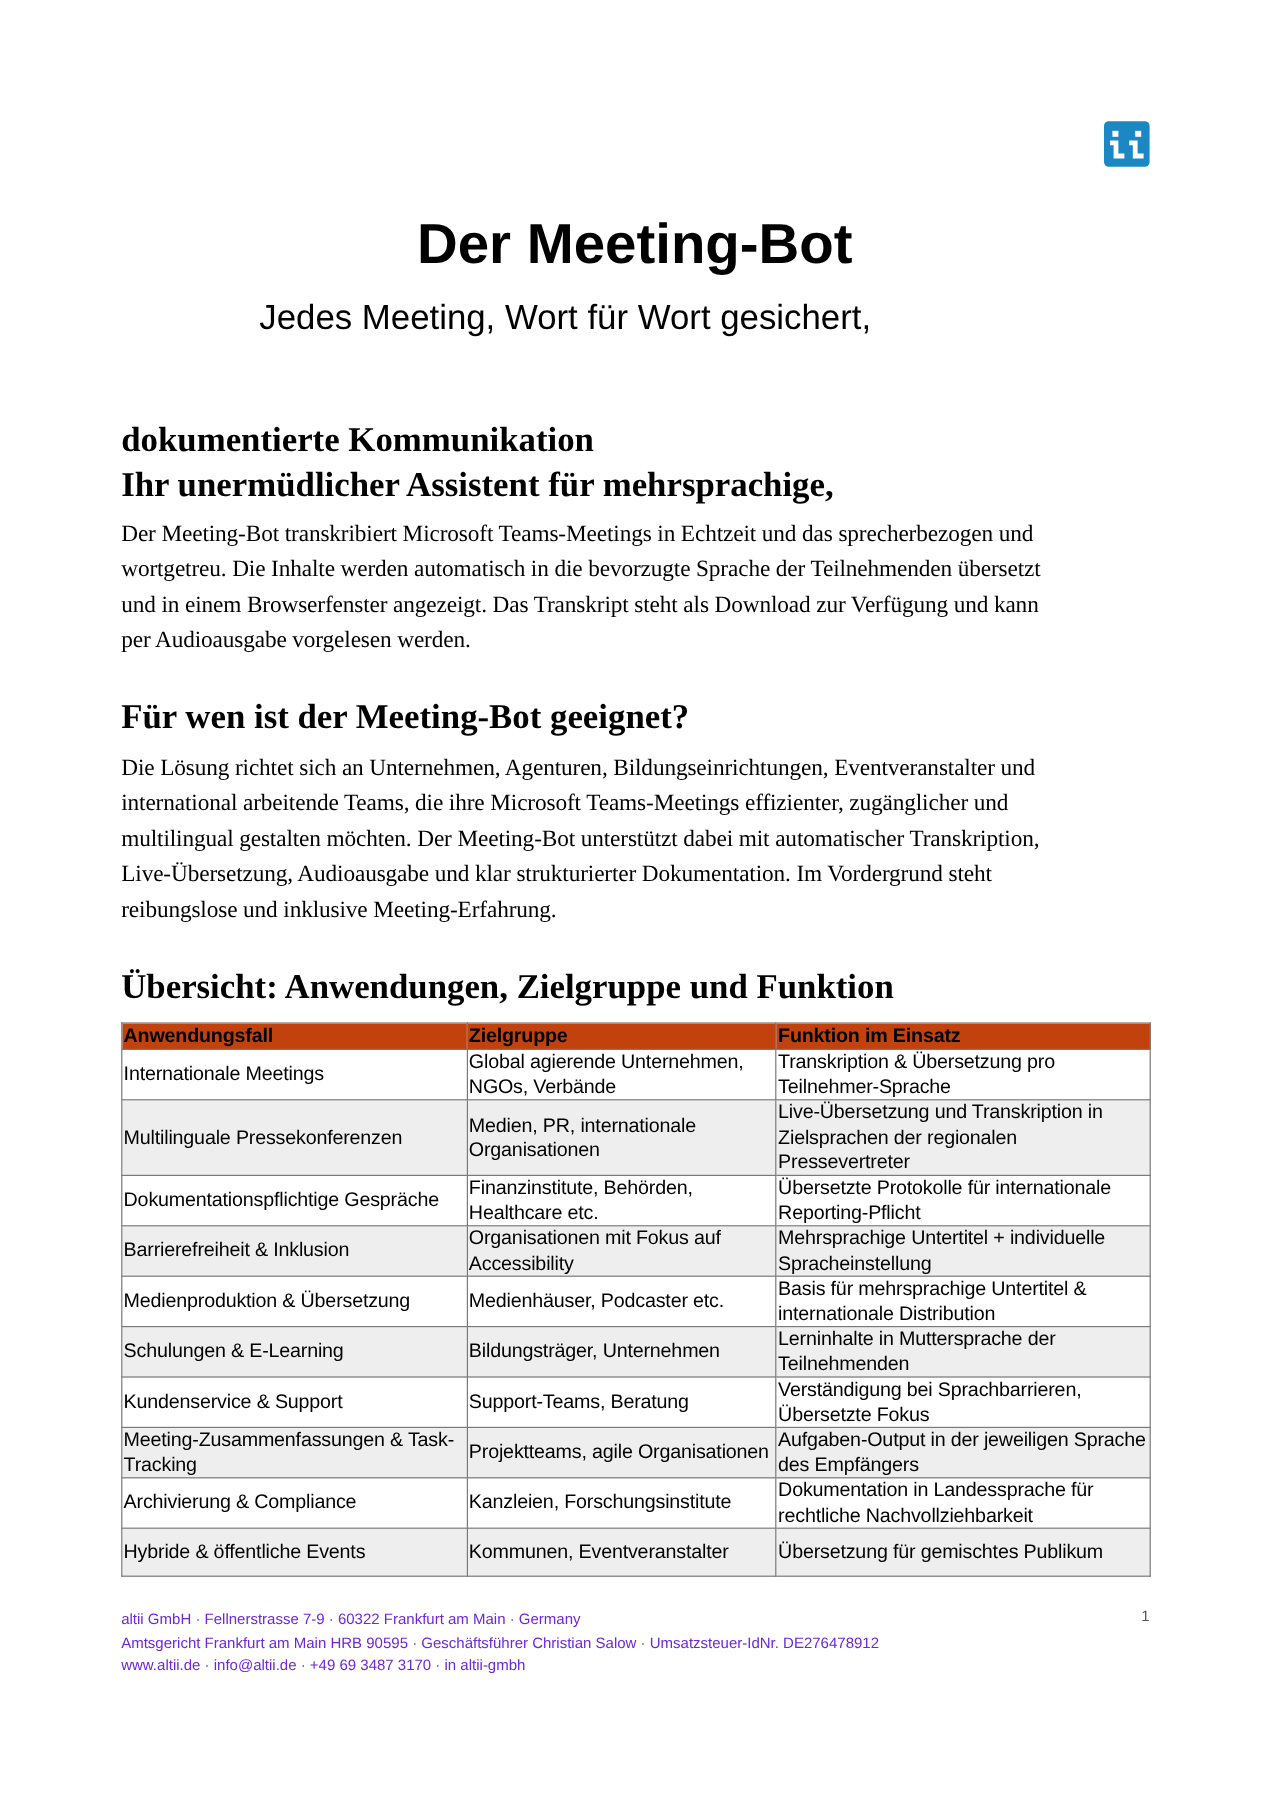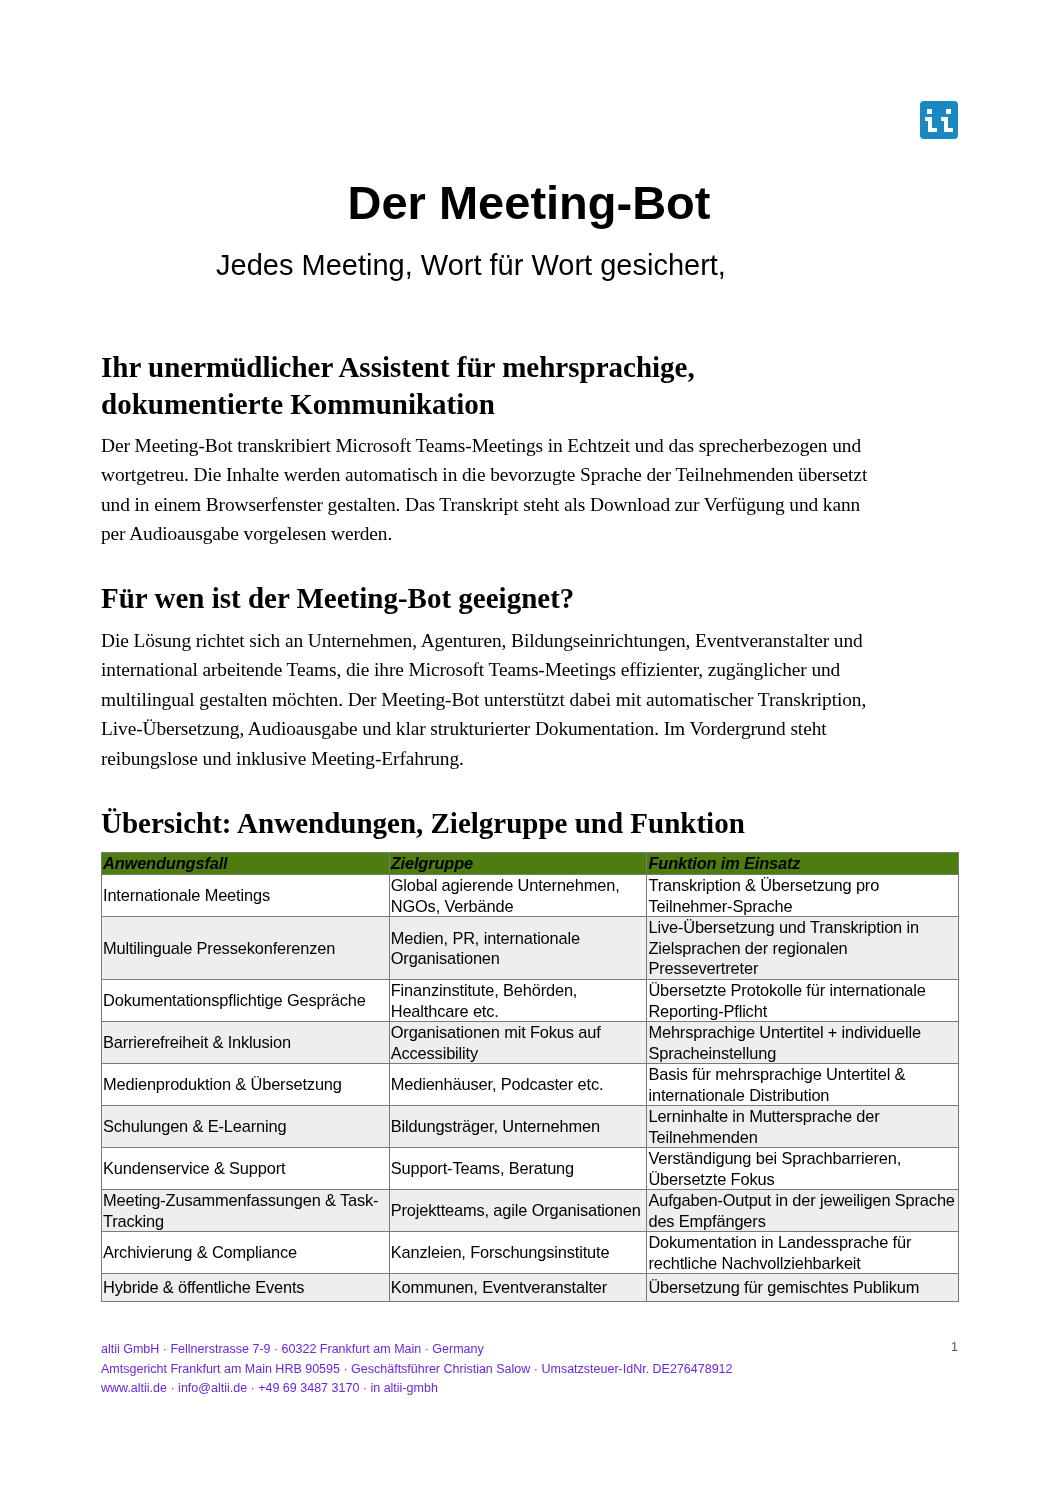--- a/index.html
+++ b/index.html
@@ -35,21 +35,21 @@
 
   table.overview {
     position: absolute; left: 101px; top: 852px; width: 858px;
     border-collapse: collapse;
     font-family: "Liberation Sans", sans-serif; font-size: 16.4px; line-height: 20.5px;
   }
   table.overview th, table.overview td {
     border: 1.5px solid #7a7a7a; text-align: left; vertical-align: middle;
     padding: 0 1px; letter-spacing: -0.15px;
   }
-  table.overview th { background: #4d7c0f; font-weight: bold; height: 22px; font-style: italic; }
+  table.overview th { background: #c2410c; font-weight: bold; height: 22px; }
   table.overview tr.alt td { background: #eeeeee; }
   col.c1 { width: 288px; } col.c2 { width: 258px; } col.c3 { width: 312px; }
 
   .footer {
     position: absolute; left: 101px; width: 860px;
     font-family: "Liberation Sans", sans-serif; font-size: 12.5px; color: #6d28d9;
     line-height: 19.5px;
   }
   .pagenum {
     position: absolute; left: 940px; top: 1340px; width: 18px; text-align: right;
@@ -67,27 +67,27 @@
     <path d="M21 16 H28 V27 H33 V31 H24 V20 H21 Z" fill="#fff"></path>
   </svg>
 </div>
 
 <h1 class="title">Der Meeting-Bot</h1>
 <div class="subtitle">
   <div>Jedes Meeting, Wort für Wort gesichert,</div>
 </div>
 
 <h2 class="h2" style="top:349px;">
+  <div>dokumentierte Kommunikation</div>
   <div>Ihr unermüdlicher Assistent für mehrsprachige,</div>
-  <div>dokumentierte Kommunikation</div>
 </h2>
 <div class="para" style="top:431px;">
   <div>Der Meeting-Bot transkribiert Microsoft Teams-Meetings in Echtzeit und das sprecherbezogen und</div>
   <div>wortgetreu. Die Inhalte werden automatisch in die bevorzugte Sprache der Teilnehmenden übersetzt</div>
-  <div>und in einem Browserfenster gestalten. Das Transkript steht als Download zur Verfügung und kann</div>
+  <div>und in einem Browserfenster angezeigt. Das Transkript steht als Download zur Verfügung und kann</div>
   <div>per Audioausgabe vorgelesen werden.</div>
 </div>
 
 <h2 class="h2" style="top:580px;">Für wen ist der Meeting-Bot geeignet?</h2>
 <div class="para" style="top:626px;">
   <div>Die Lösung richtet sich an Unternehmen, Agenturen, Bildungseinrichtungen, Eventveranstalter und</div>
   <div>international arbeitende Teams, die ihre Microsoft Teams-Meetings effizienter, zugänglicher und</div>
   <div>multilingual gestalten möchten. Der Meeting-Bot unterstützt dabei mit automatischer Transkription,</div>
   <div>Live-Übersetzung, Audioausgabe und klar strukturierter Dokumentation. Im Vordergrund steht</div>
   <div>reibungslose und inklusive Meeting-Erfahrung.</div>
@@ -147,21 +147,21 @@
     <tr class="alt" style="height:42px;">
       <td>Meeting-Zusammenfassungen &amp; Task-Tracking</td>
       <td>Projektteams, agile Organisationen</td>
       <td>Aufgaben-Output in der jeweiligen Sprache des Empfängers</td>
     </tr>
     <tr style="height:42px;">
       <td>Archivierung &amp; Compliance</td>
       <td>Kanzleien, Forschungsinstitute</td>
       <td>Dokumentation in Landessprache für rechtliche Nachvollziehbarkeit</td>
     </tr>
-    <tr class="alt" style="height:28px;">
+    <tr class="alt" style="height:40px;">
       <td>Hybride &amp; öffentliche Events</td>
       <td>Kommunen, Eventveranstalter</td>
       <td>Übersetzung für gemischtes Publikum</td>
     </tr>
   </tbody>
 </table>
 
 <div class="footer" style="top:1340px;">
   <div>altii GmbH · Fellnerstrasse 7-9 · 60322 Frankfurt am Main · Germany</div>
   <div>Amtsgericht Frankfurt am Main HRB 90595 · Geschäftsführer Christian Salow · Umsatzsteuer-IdNr. DE276478912</div>

